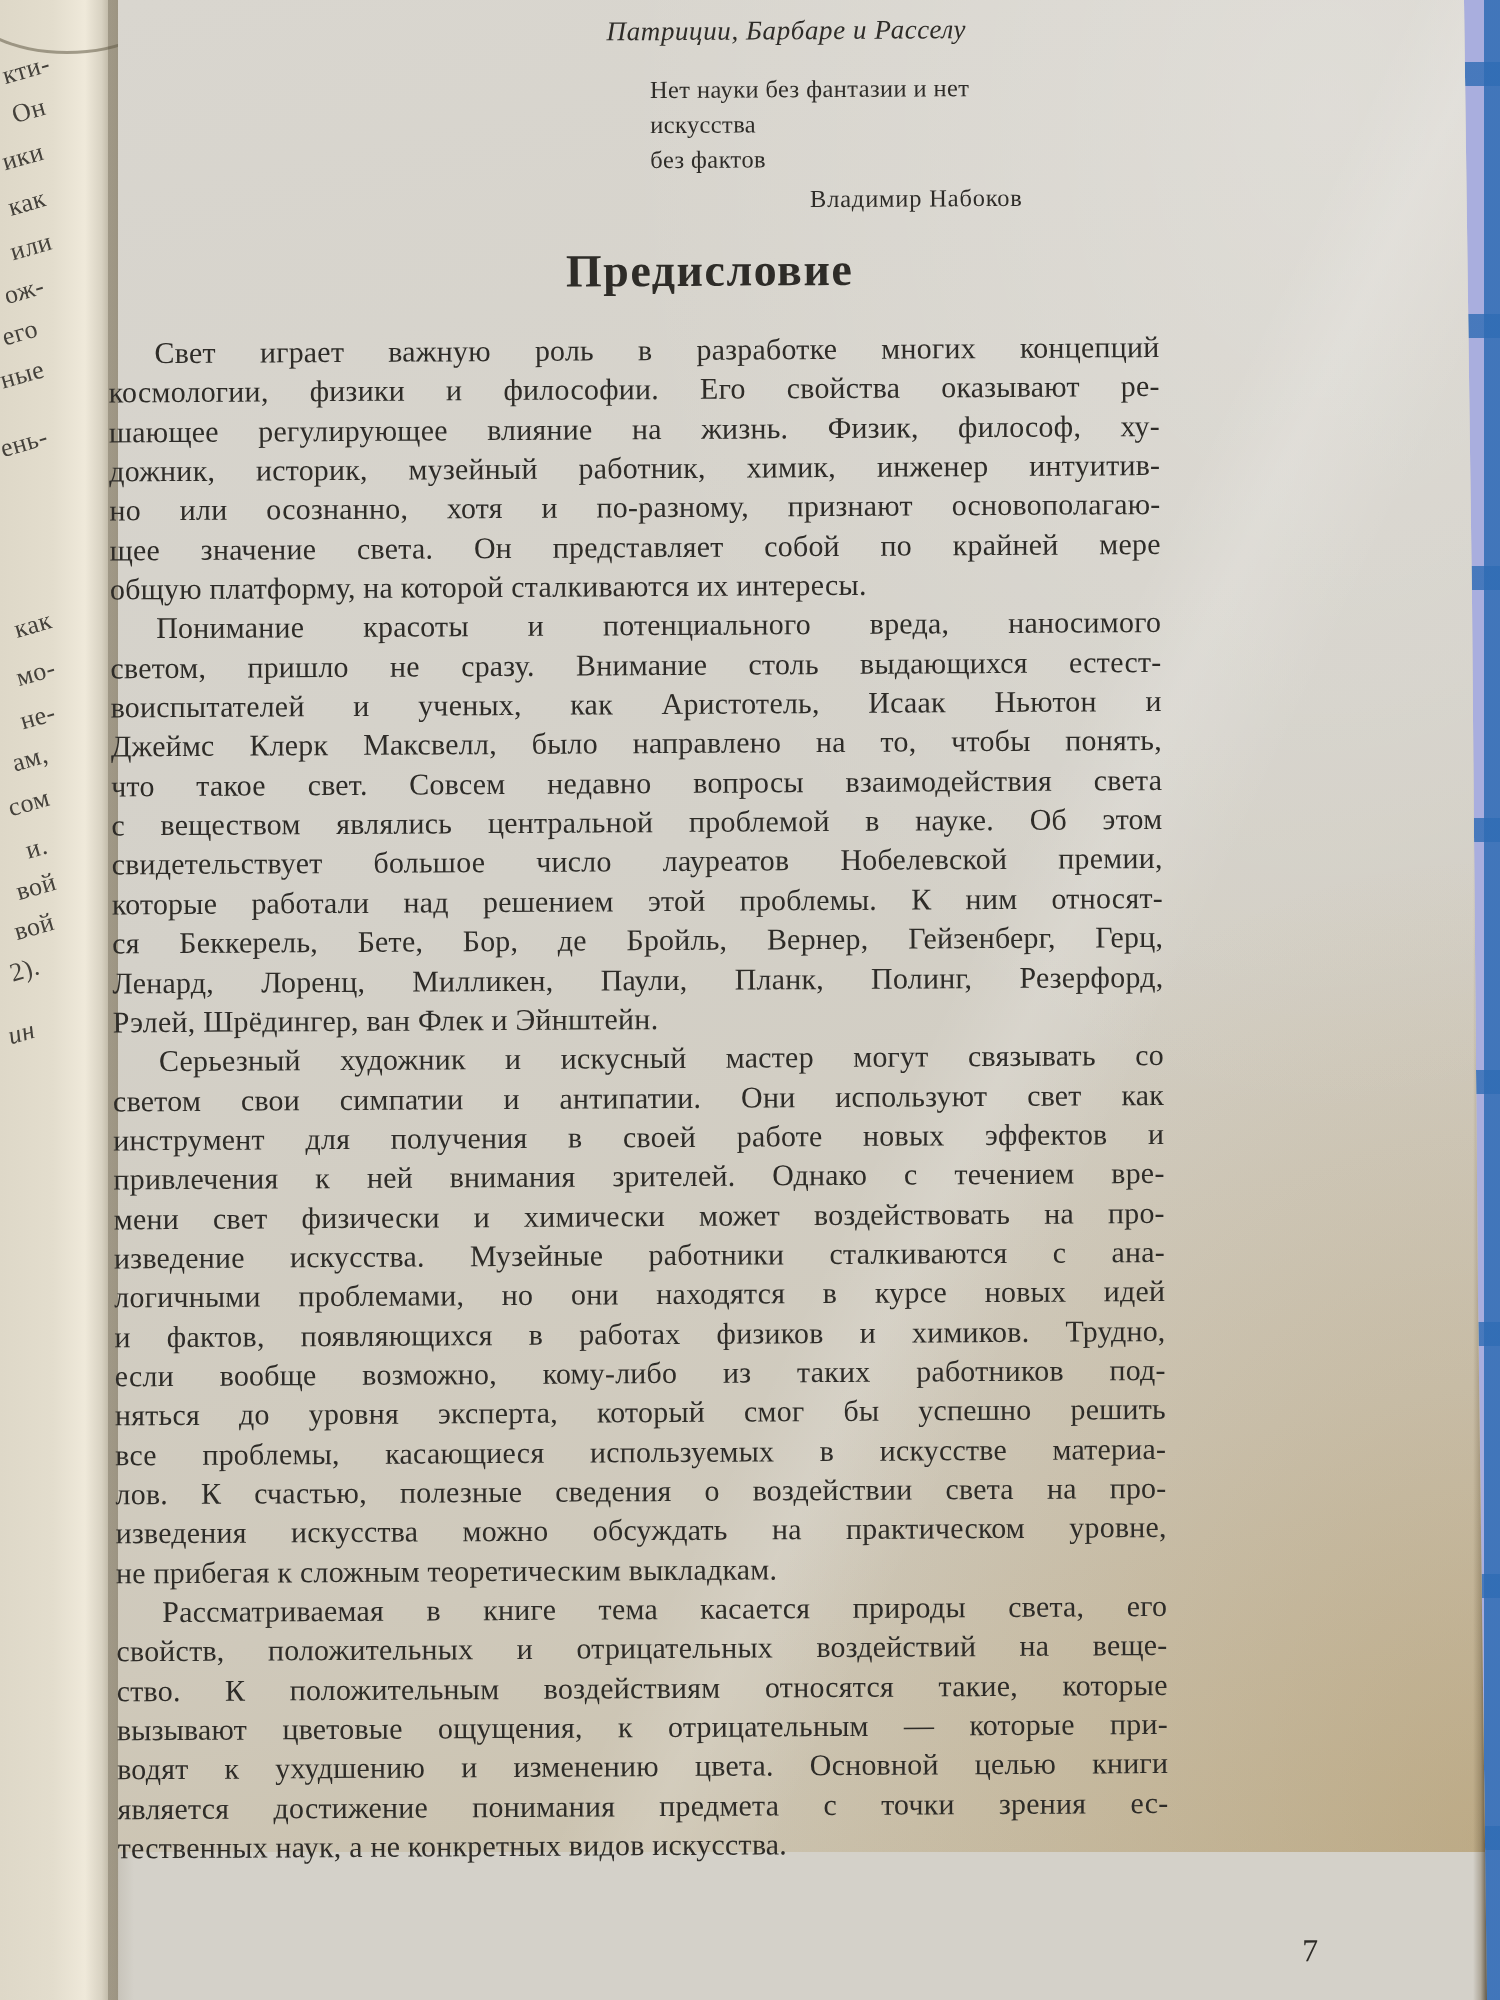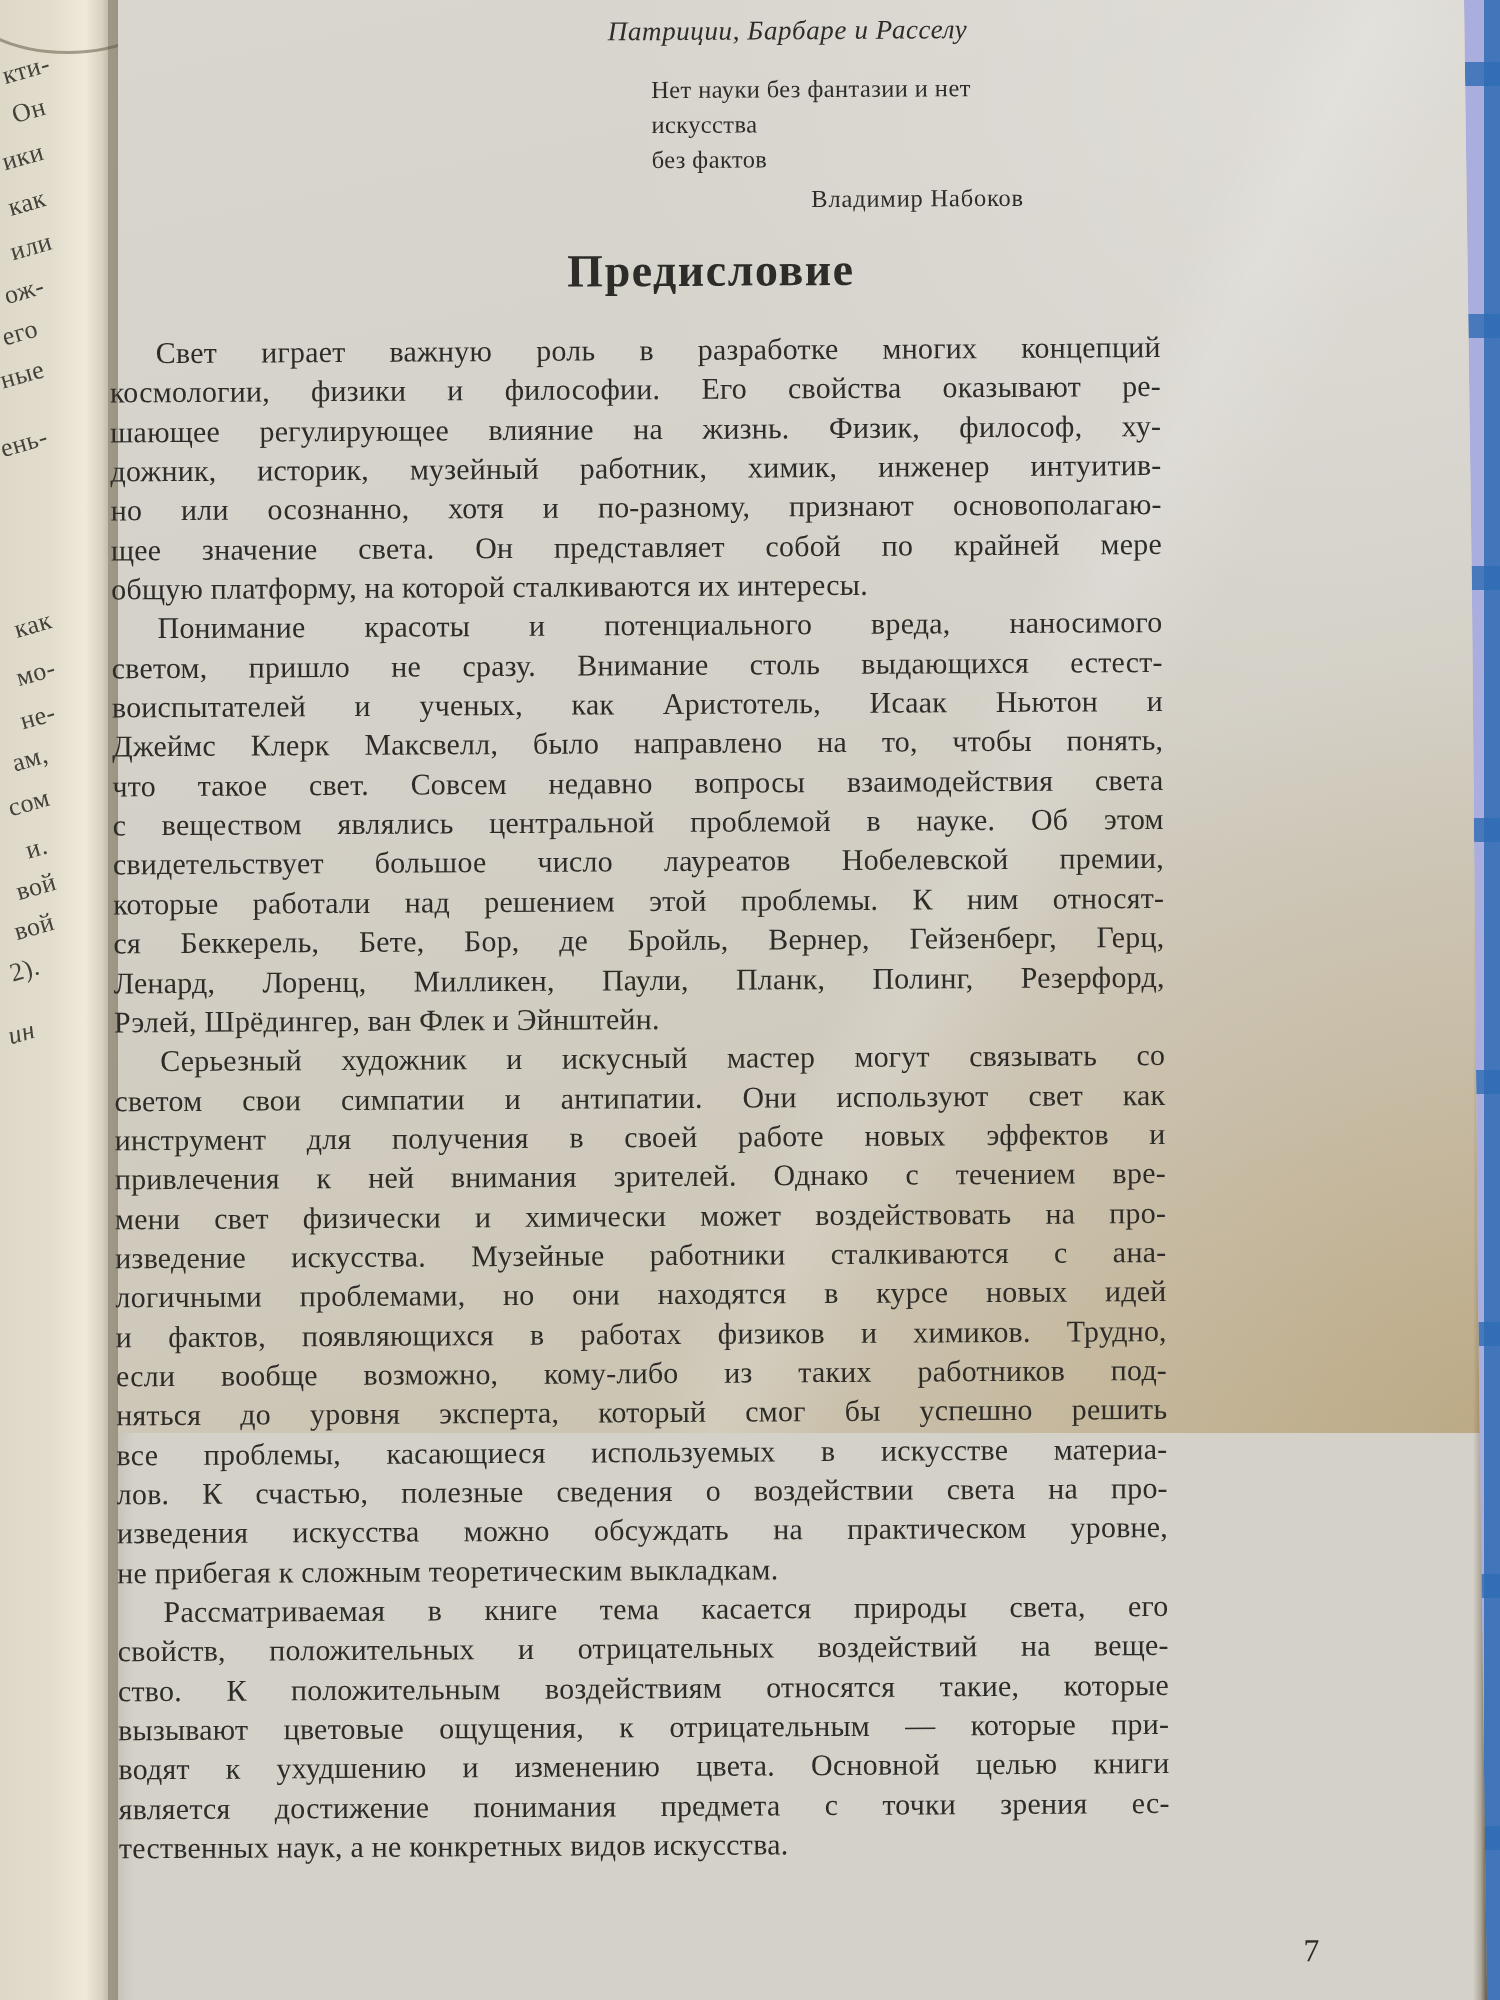--- a/index.html
+++ b/index.html
@@ -25,21 +25,21 @@
     background:linear-gradient(90deg,#ded8c8 0%,#e3ddcd 45%,#efe9da 72%,#d8d2c2 86%,#b3ab99 96%,#a49c8a 100%);}
   .corner-curve{position:absolute;left:-36px;top:-52px;width:200px;height:100px;
     border:3px solid transparent;border-bottom-color:rgba(100,92,72,0.55);border-radius:50%;}
   .gutter{position:absolute;left:108px;top:0;width:26px;height:2000px;
     background:linear-gradient(90deg, rgba(90,82,64,0.35), rgba(120,112,92,0.12) 45%, rgba(0,0,0,0));}
   .fragment{position:absolute;font-size:26px;color:#44413b;transform:rotate(-16deg);
     white-space:nowrap;letter-spacing:.5px;}
   .fragment.it{font-style:italic;}
 
   
-  .main-page{position:absolute;left:118px;top:0;width:1369px;height:1433px;
+  .main-page{position:absolute;left:118px;top:0;width:1369px;height:1852px;
     background:
       radial-gradient(ellipse at 100% 100%, rgba(168,136,78,0.38), rgba(0,0,0,0) 38%),
       radial-gradient(ellipse at 88% 6%, rgba(255,255,255,0.20), rgba(0,0,0,0) 42%),
       linear-gradient(115deg, rgba(0,0,0,0) 58%, rgba(255,255,255,0.14) 62%, rgba(0,0,0,0) 68%),
       linear-gradient(168deg,#d9d6cf 0%,#d4d1c9 45%,#cfc9bb 78%,#c9bfa8 100%);}
   .print{position:absolute;inset:0;transform:rotate(-0.35deg);transform-origin:40% 50%;
     color:#2e2c28;}
 
   .dedication{position:absolute;left:494px;top:16px;font-size:27px;font-style:italic;
     letter-spacing:.6px;white-space:nowrap;}

